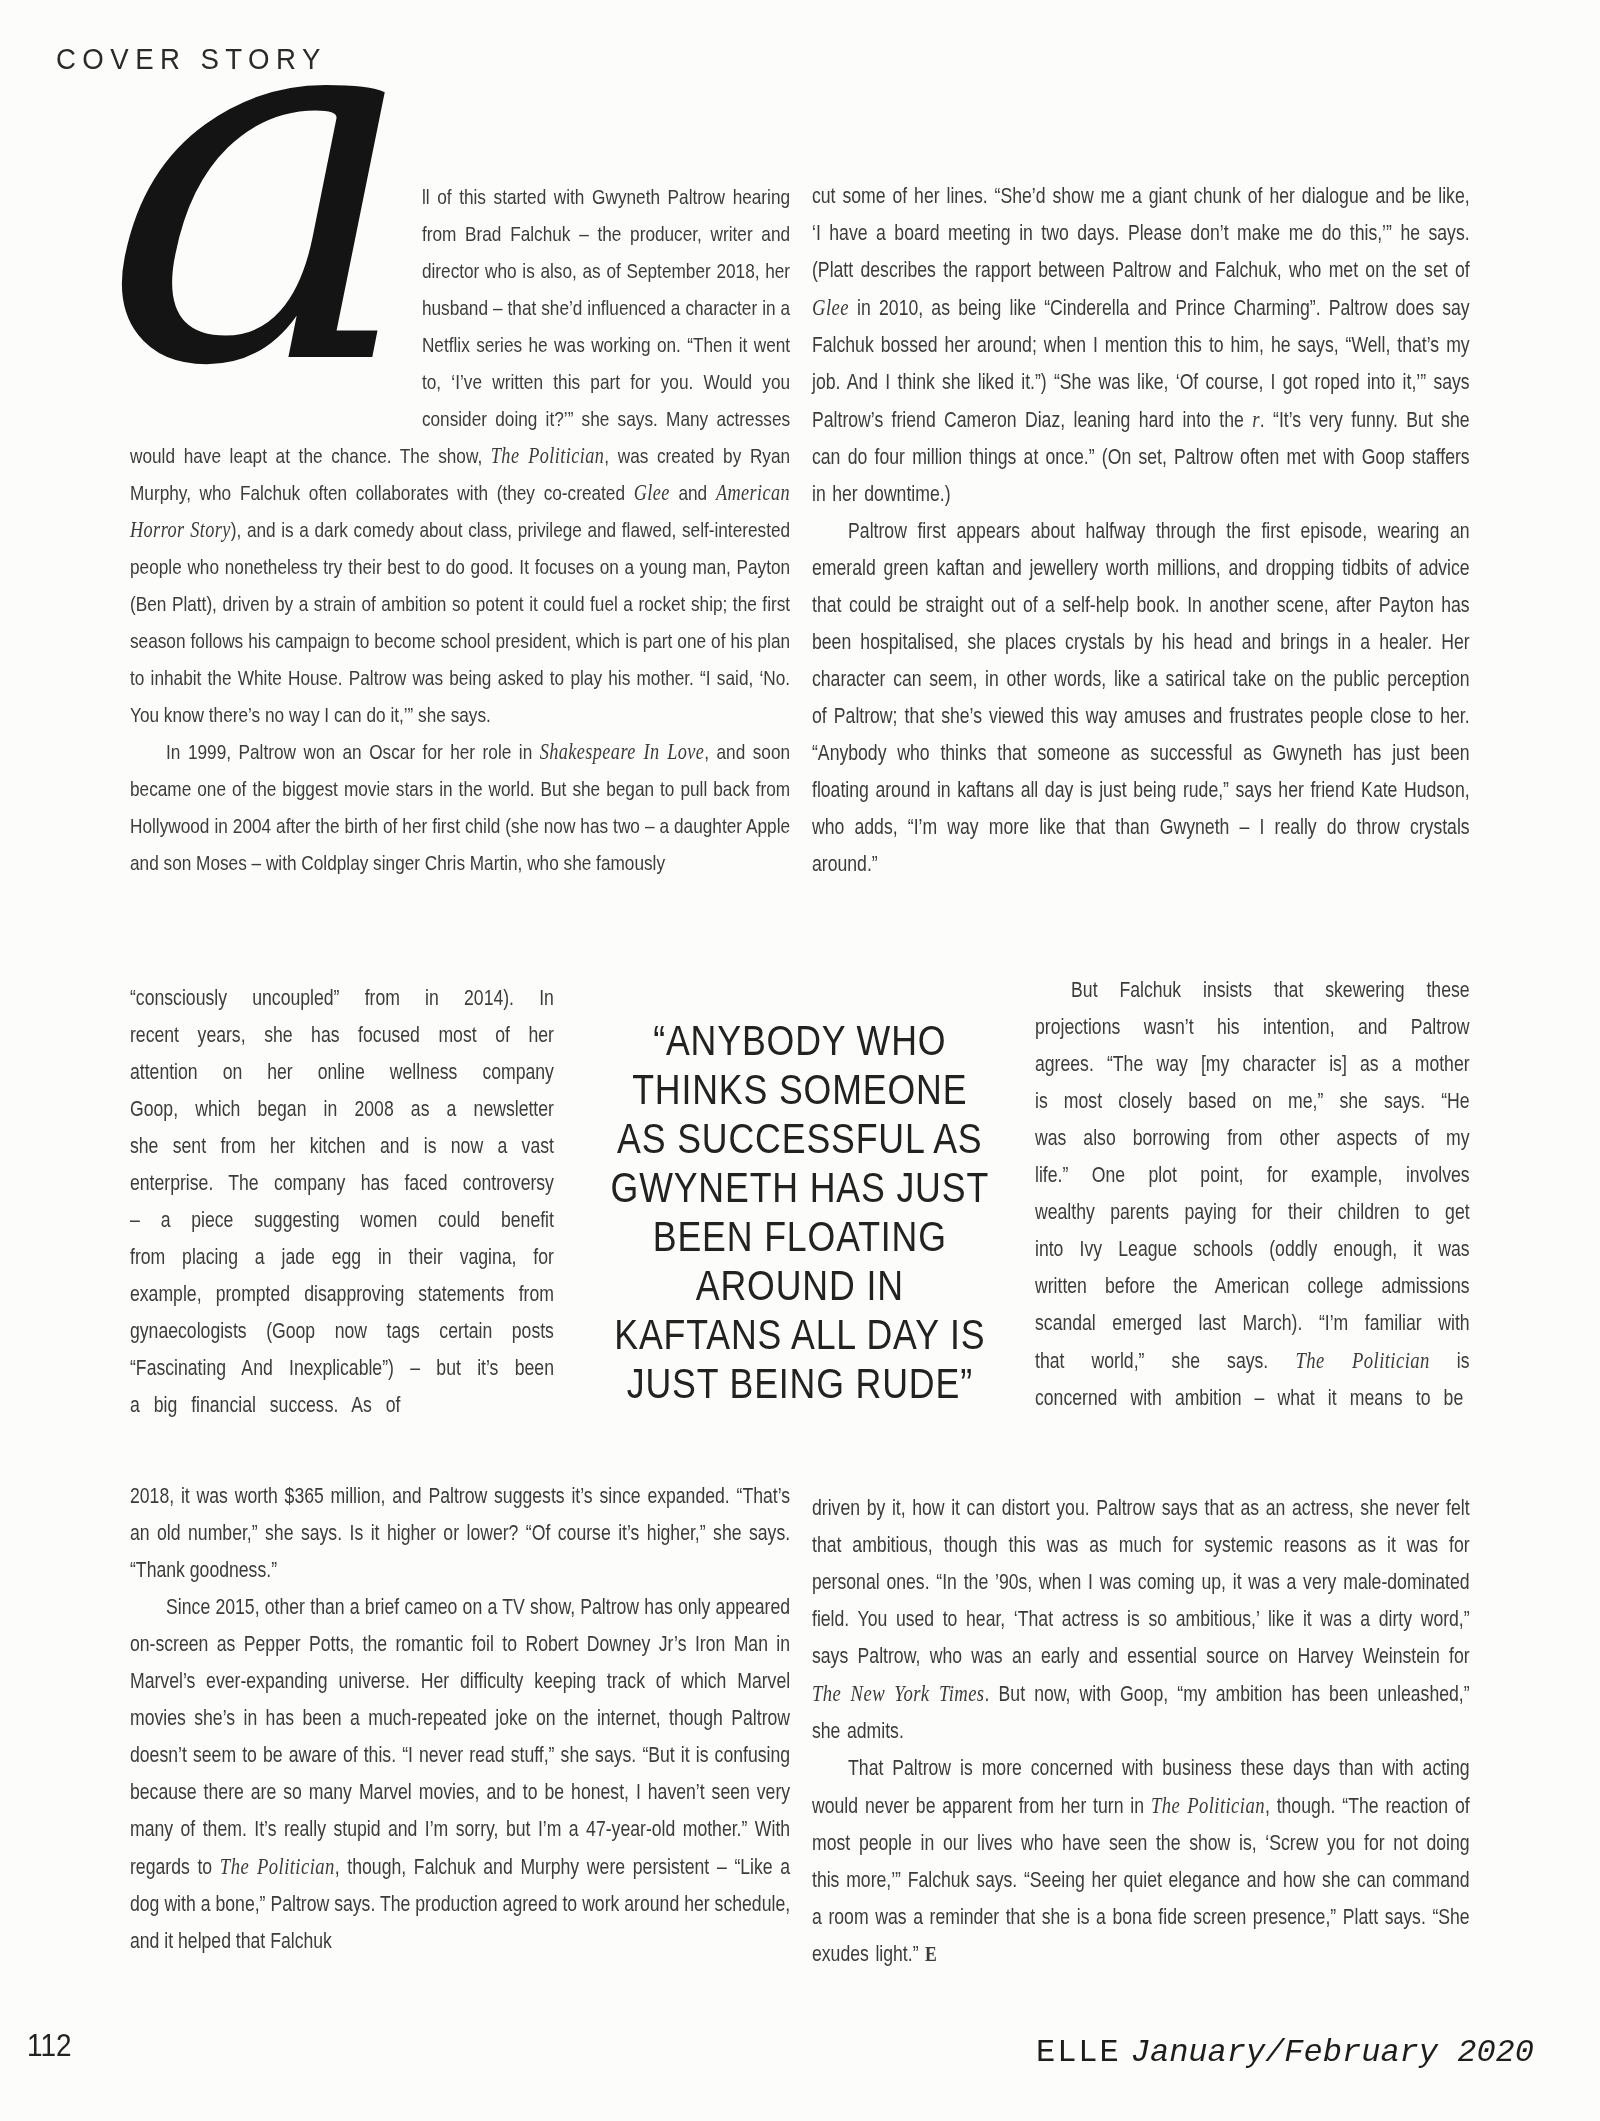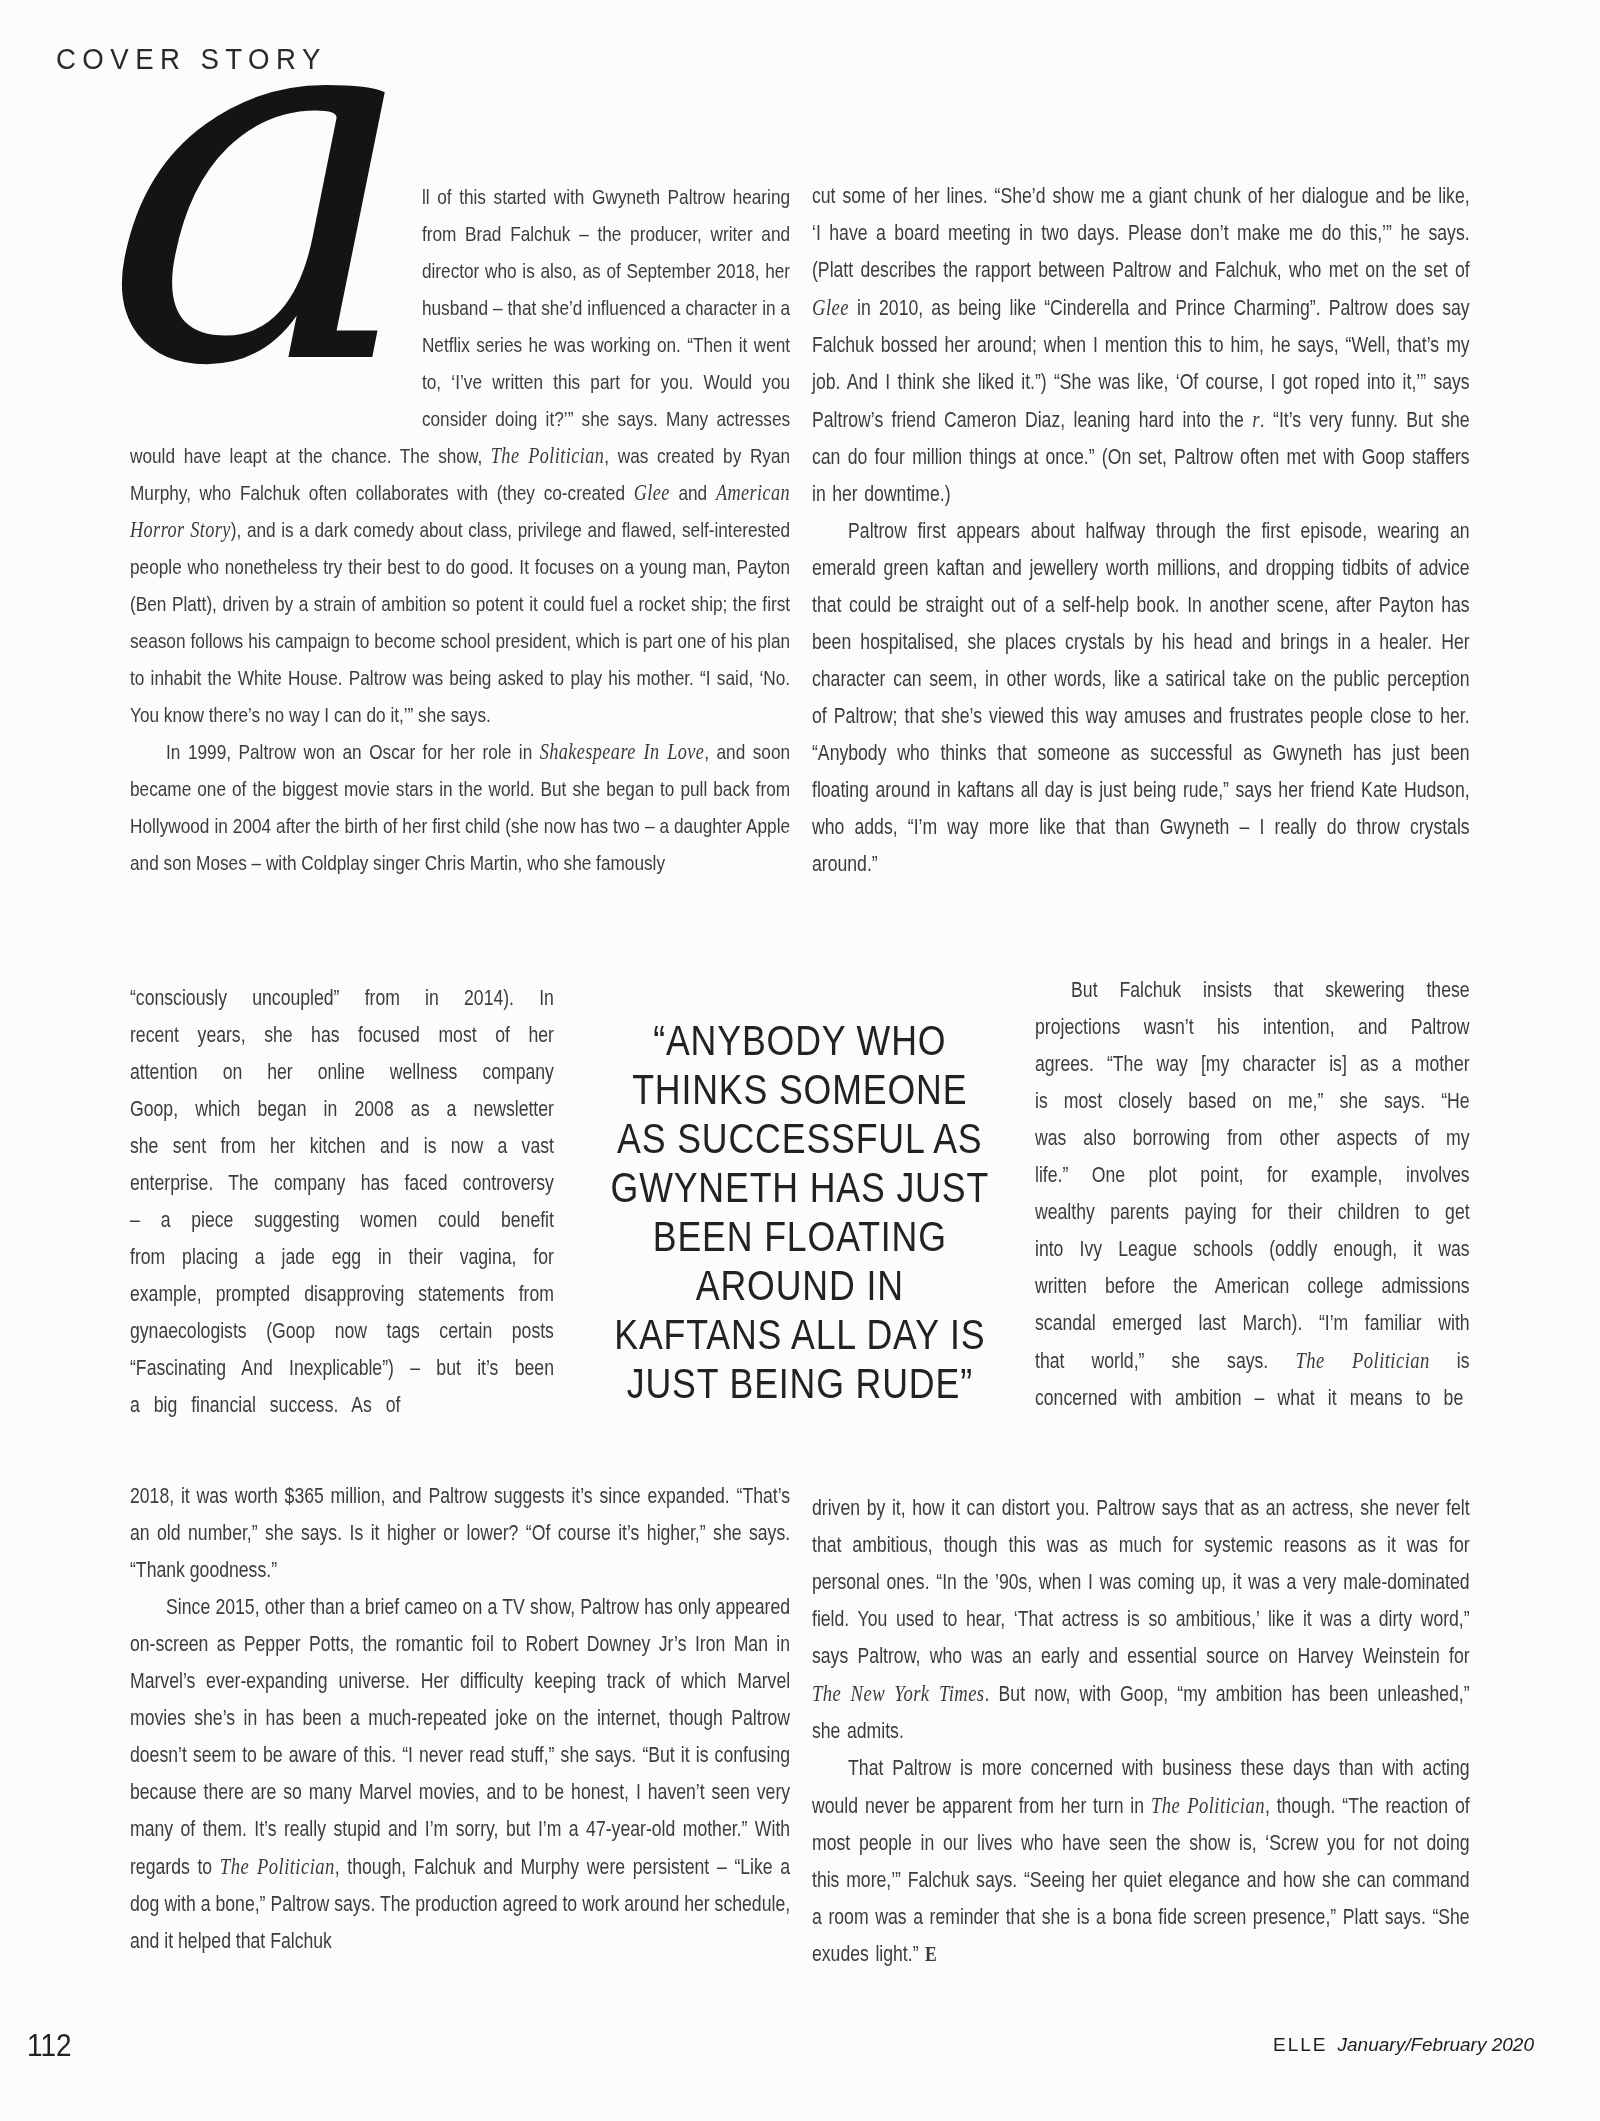--- a/index.html
+++ b/index.html
@@ -46,22 +46,22 @@
     transform:scaleX(0.85);transform-origin:left top;
     text-align:center;font-size:42px;line-height:49px;
     letter-spacing:1px;color:#222222;font-weight:400;
   }
   .folio{
     position:absolute;left:27px;top:2028px;font-size:31px;color:#222222;
     transform:scaleX(0.9);transform-origin:left top;
   }
   .credit{
     position:absolute;right:66px;top:2034px;
-    font-family:Liberation Sans, sans-serif;
-    font-size:19px;color:#1d1d1d;white-space:nowrap;
+    font-family:Liberation Mono, monospace;
+    font-size:32px;color:#1d1d1d;white-space:nowrap;
   }
   .credit .mag{letter-spacing:2px;}
   .credit .issue{font-style:italic;margin-left:10px;}
 </style>
 </head>
 <body>
 
 <div class="page">
 
   <div class="kicker">COVER STORY</div>

